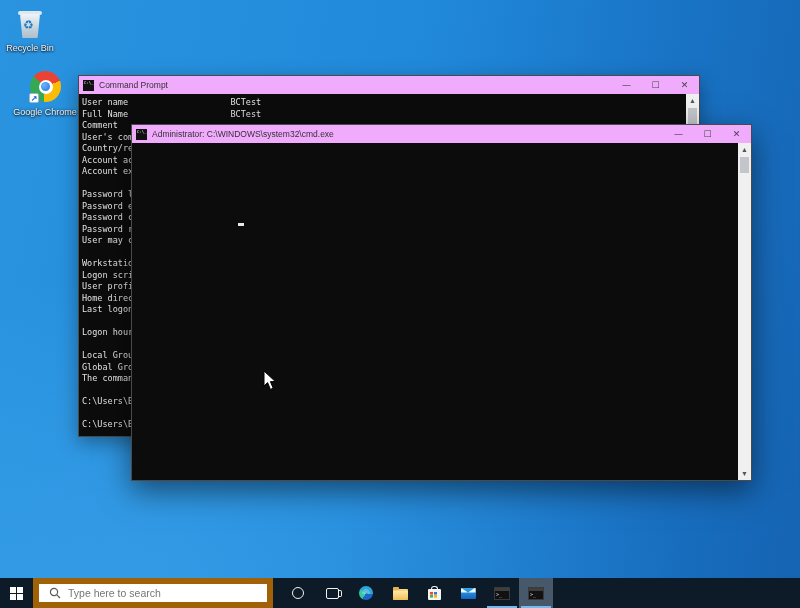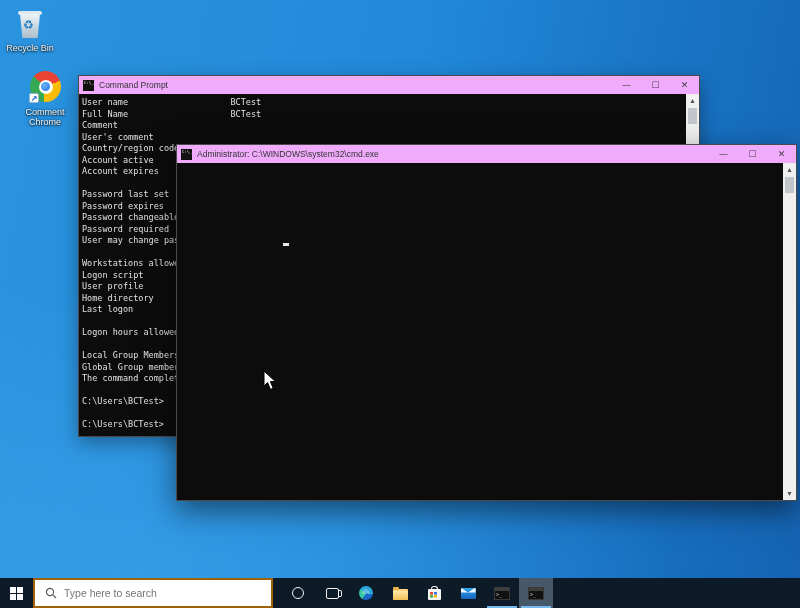--- a/index.html
+++ b/index.html
@@ -77,41 +77,41 @@
   }
   .scrollbar {
     position:absolute; right:0; top:18px; bottom:0; width:13px; background:#f0f0f0;
     display:flex; flex-direction:column; align-items:center;
   }
   .sb-arrow { width:13px; height:13px; font-size:7px; line-height:13px; text-align:center; color:#555; flex:0 0 auto; }
   .sb-thumb { width:9px; height:16px; background:#c2c6ca; flex:0 0 auto; margin-top:1px; }
   .sb-fill { flex:1 1 auto; }
 
   #bg-window { left:78px; top:75px; width:622px; height:362px; box-shadow:0 6px 18px rgba(0,0,0,.35); }
-  #fg-window { left:131px; top:144px; width:621px; height:357px; box-shadow:0 10px 28px rgba(0,0,0,.5);margin-left:45px; }
+  #fg-window { left:131px; top:124px; width:621px; height:357px; box-shadow:0 10px 28px rgba(0,0,0,.5); }
 
   .text-cursor { position:absolute; left:106px; top:80px; width:6px; height:3px; background:#e8e8e8; }
 
   
   .pointer { position:absolute; left:263px; top:370px; width:14px; height:21px; z-index:50; }
 
   
   .taskbar {
     position:absolute; left:0; bottom:0; width:800px; height:30px;
     background:#0d1a28; display:flex; align-items:stretch; z-index:40;
   }
   .tb-btn {
     width:34px; display:flex; align-items:center; justify-content:center; position:relative; flex:0 0 auto;
   }
   .tb-btn.start { width:33px; }
   .win-logo { width:13px; height:13px; display:grid; grid-template-columns:6px 6px; grid-template-rows:6px 6px; gap:1px; }
   .win-logo span { background:#fdfdfd; }
   .search-box {
     width:240px; background:#ffffff; display:flex; align-items:center; flex:0 0 auto;
-    border:2px solid #a16207;
+    border:6px solid #a16207;
   }
   .search-box .mag { margin:0 7px 0 10px; flex:0 0 auto; }
   .search-box input {
     border:none; outline:none; font-size:10.5px; color:#444; width:180px; background:transparent;
     font-family:"Liberation Sans", sans-serif;
   }
   .circle-icon { width:12px; height:12px; border:1.6px solid #f2f2f2; border-radius:50%; }
   .taskview-icon { width:13px; height:11px; border:1.3px solid #f2f2f2; border-radius:2px; position:relative; background:transparent; }
   .taskview-icon::before { content:""; position:absolute; right:-4px; top:1.5px; width:3px; height:5px; border:1.2px solid #f2f2f2; border-left:none; border-radius:0 2px 2px 0; }
   .edge-icon { width:14px; height:14px; border-radius:50%; background:conic-gradient(from 210deg, #35c9a3 0 25%, #2aa7d8 25% 70%, #1b66c9 70% 100%); position:relative; }
@@ -149,21 +149,21 @@
       <div class="bin-arrows">♻</div>
     </div>
     <div class="label">Recycle Bin</div>
   </div>
 
   <div class="desk-icon" style="left:13px; top:70px;">
     <div class="glyph">
       <div class="chrome-ball"></div>
       <div class="shortcut-arrow">↗</div>
     </div>
-    <div class="label">Comment Chrome</div>
+    <div class="label">Google Chrome</div>
   </div>
 
   <div class="win" id="bg-window">
     <div class="titlebar">
       <div class="app-icon"></div>
       <div class="title">Command Prompt</div>
       <div class="controls">
         <div class="ctl">—</div>
         <div class="ctl">☐</div>
         <div class="ctl close">✕</div>

